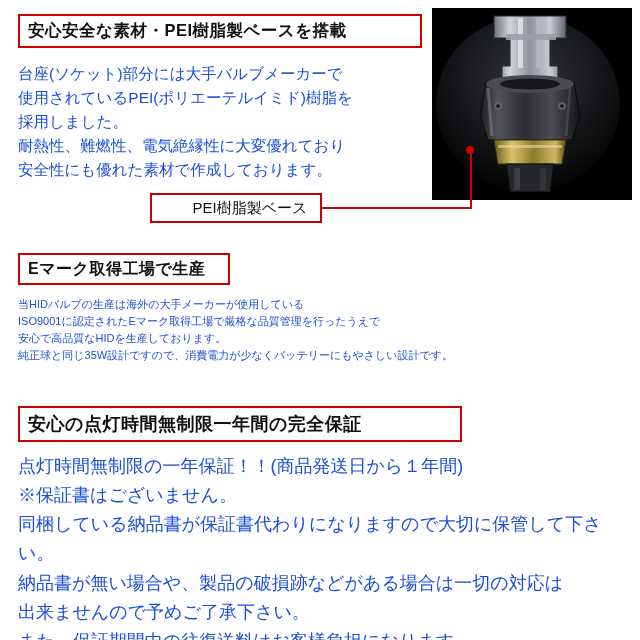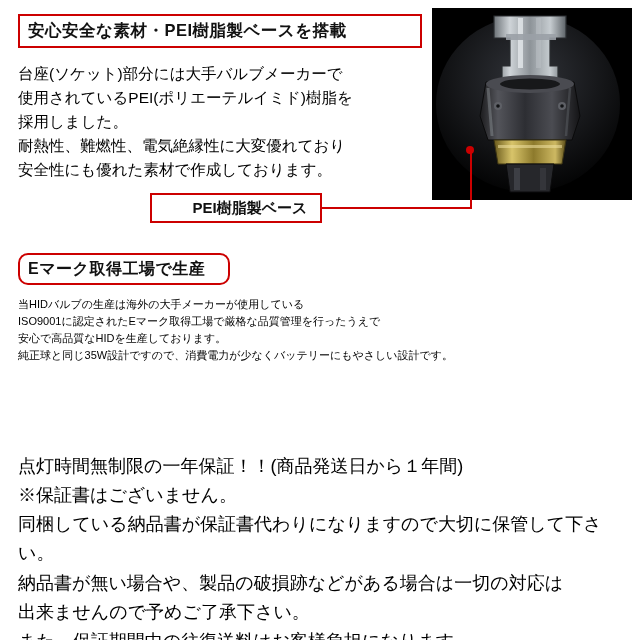--- a/index.html
+++ b/index.html
@@ -47,36 +47,35 @@
     width: 404px;
     height: 34px;
   }
   #heading-1 .heading-text { font-size: 16.5px; }
 
   #heading-2 {
     left: 18px;
     top: 253px;
     width: 212px;
     height: 32px;
-    border-radius: 10px;
   }
   #heading-2 .heading-text { font-size: 16px; }
 
   #heading-3 {
     left: 18px;
     top: 406px;
     width: 444px;
     height: 36px;
   }
   #heading-3 .heading-text { font-size: 18px; }
 
   
   .para {
     position: absolute;
-    color: #000000;
+    color: #1d4ed8;
     line-height: 1.55;
     white-space: pre-line;
   }
 
   #para-1 {
     left: 18px;
     top: 62px;
     width: 430px;
     font-size: 15.5px;
   }
@@ -105,21 +104,21 @@
     height: 30px;
     border: 2px solid #cc0000;
     background: #ffffff;
     box-sizing: border-box;
     display: flex;
     align-items: center;
     justify-content: center;
   }
   #callout-label .callout-text {
     font-size: 15px;
-    font-weight: bold;
+    font-weight: normal;
     color: #111111;
     margin-left: 28px;
   }
 
   .leader {
     position: absolute;
     background: #cc0000;
   }
   #leader-horizontal {
     left: 322px;
@@ -237,20 +236,23 @@
 
   <div class="heading-box" id="heading-2">
     <span class="heading-text">Eマーク取得工場で生産</span>
   </div>
 
   <div class="para" id="para-2">当HIDバルブの生産は海外の大手メーカーが使用している
 ISO9001に認定されたEマーク取得工場で厳格な品質管理を行ったうえで
 安心で高品質なHIDを生産しております。
 純正球と同じ35W設計ですので、消費電力が少なくバッテリーにもやさしい設計です。</div>
 
+  <div class="heading-box" id="heading-3">
+    <span class="heading-text">安心の点灯時間無制限一年間の完全保証</span>
+  </div>
 
   <div class="para" id="para-3">点灯時間無制限の一年保証！！(商品発送日から１年間)
 ※保証書はございません。
 同梱している納品書が保証書代わりになりますので大切に保管して下さい。
 納品書が無い場合や、製品の破損跡などがある場合は一切の対応は
 出来ませんので予めご了承下さい。
 また、保証期間中の往復送料はお客様負担になります。
 ※取り付けや取り外しに関しまして、こちらでは一切の取り付けの
 サポートが出来ませんので予めご了承下さい。</div>
 

